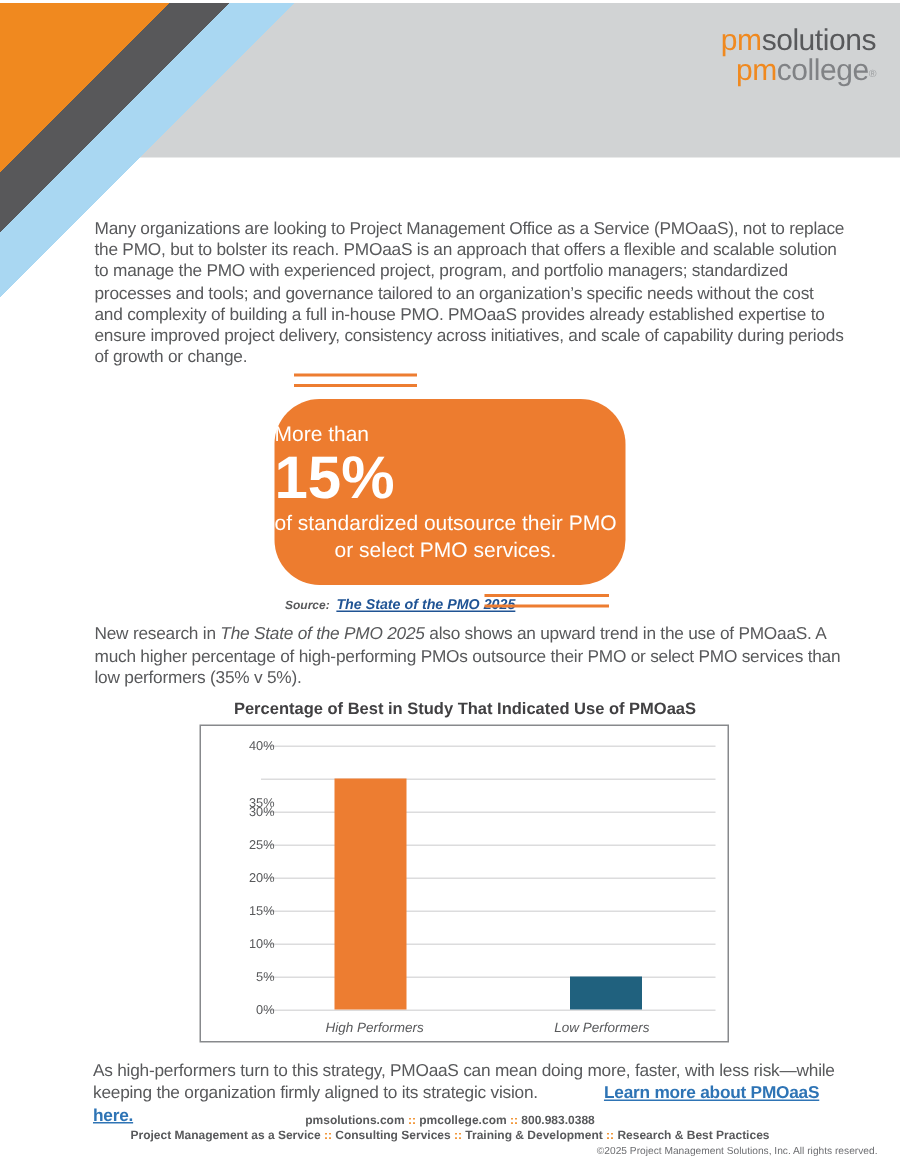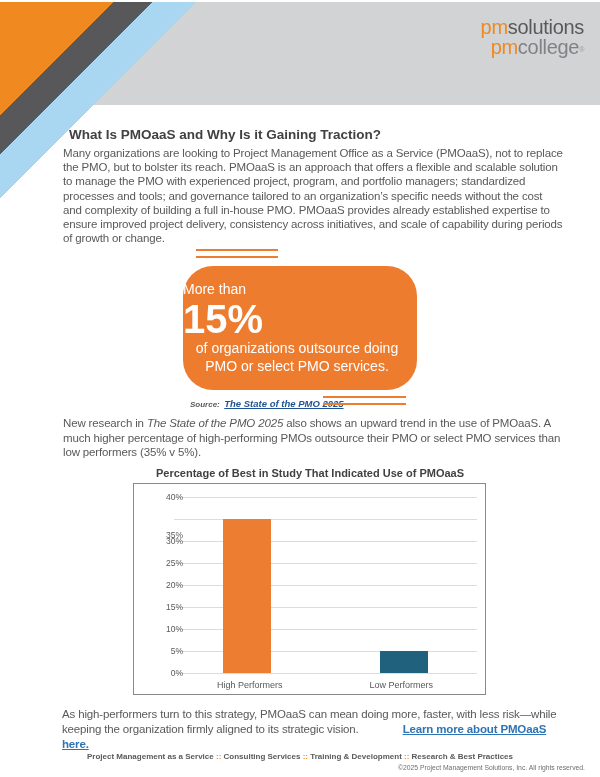--- a/index.html
+++ b/index.html
@@ -52,21 +52,21 @@
   .chart-title { position:absolute; left:20px; right:0; top:467px; text-align:center;
                  font-size:11px; font-weight:bold; color:#414042; }
   .chart-frame { position:absolute; left:133px; top:483px; width:353px; height:212px;
                  border:1.5px solid #87898c; background:#fff; }
   .plot { position:absolute; left:6px; right:6px; top:13px; height:176px; }
   .gridline { position:absolute; left:34px; right:2px; height:1px; background:#dcdcdd; }
   .ytick { position:absolute; left:15px; width:28px; text-align:right; font-size:8.5px; color:#58595b; }
   .bars { position:absolute; left:34px; right:2px; top:0; bottom:0; }
   .bar { position:absolute; bottom:0; width:48px; }
   .xlabels { position:absolute; left:40px; right:8px; top:196px; height:12px; }
-  .xlabel { position:absolute; transform:translateX(-50%); font-size:9px; color:#58595b; white-space:nowrap; }
+  .xlabel { position:absolute; transform:translateX(-50%); font-size:9px; color:#58595b; white-space:nowrap;font-style:italic; }
 
   
   .closing { position:absolute; left:62px; top:707px; width:498px; font-size:11.5px;
              line-height:15px; letter-spacing:-0.15px; color:#58595b; }
   .closing a { color:#2e74b5; text-decoration:underline; font-weight:bold; cursor:pointer;padding-left:41px; }
   .footer-line { position:absolute; left:0; right:0; text-align:center; font-size:8px;
                  font-weight:bold; color:#58595b; }
   .f1 { top:742px; }
   .f2 { top:752px; }
   .footer-line .sep { color:#f0891f; }
@@ -79,32 +79,31 @@
 
   <div class="banner"></div>
   <div class="stripes"></div>
 
   <div class="logo">
     <div class="row"><span class="pm">pm</span><span class="rest1">solutions</span></div>
     <div class="row"><span class="pm">pm</span><span class="rest2">college</span><span class="reg">®</span></div>
   </div>
 
 
-  <div class="intro-heading">What Is PMOaaS and Why Is it Gaining Traction?</div>
   <div class="intro-body">Many organizations are looking to Project Management Office as a Service (PMOaaS), not to replace the PMO, but to bolster its reach. PMOaaS is an approach that offers a flexible and scalable solution to manage the PMO with experienced project, program, and portfolio managers; standardized processes and tools; and governance tailored to an organization’s specific needs without the cost and complexity of building a full in-house PMO. PMOaaS provides already established expertise to ensure improved project delivery, consistency across initiatives, and scale of capability during periods of growth or change.</div>
 
   <div class="linepair pair1">
     <div class="ln"></div>
     <div class="ln"></div>
   </div>
 
   <div class="callout">
     <div class="lead">More than</div>
     <div class="stat">15%</div>
-    <div class="caption">of organizations outsource doing PMO or select PMO services.</div>
+    <div class="caption">of standardized outsource their PMO or select PMO services.</div>
   </div>
 
   <div class="source-row">
     <div class="src">
       <span class="src-label">Source:</span>
       <a class="src-link">The State of the PMO 2025</a>
     </div>
     <div class="linepair pair2">
       <div class="ln"></div>
       <div class="ln"></div>
@@ -140,16 +139,17 @@
         <div class="bar" style="height: 22px; left: calc(75% - 24px); background: rgb(32, 97, 126);"></div>
       </div>
     <div class="xlabels">
         <span class="xlabel" style="left: 25%;">High Performers</span>
         <span class="xlabel" style="left: 75%;">Low Performers</span>
       </div>
   </div>
 
   <div class="closing"><span>As high-performers turn to this strategy, PMOaaS can mean doing more, faster, with less risk—while keeping the organization firmly aligned to its strategic vision. </span><a>Learn more about PMOaaS here.</a></div>
 
+  <div class="footer-line f1"><span>pmsolutions.com</span><span class="sep"> :: </span><span>pmcollege.com</span><span class="sep"> :: </span><span>800.983.0388</span></div>
   <div class="footer-line f2"><span>Project Management as a Service</span><span class="sep"> :: </span><span>Consulting Services</span><span class="sep"> :: </span><span>Training &amp; Development</span><span class="sep"> :: </span><span>Research &amp; Best Practices</span></div>
   <div class="copyright">©2025 Project Management Solutions, Inc. All rights reserved.</div>
 
 </div>
 
 </body></html>

